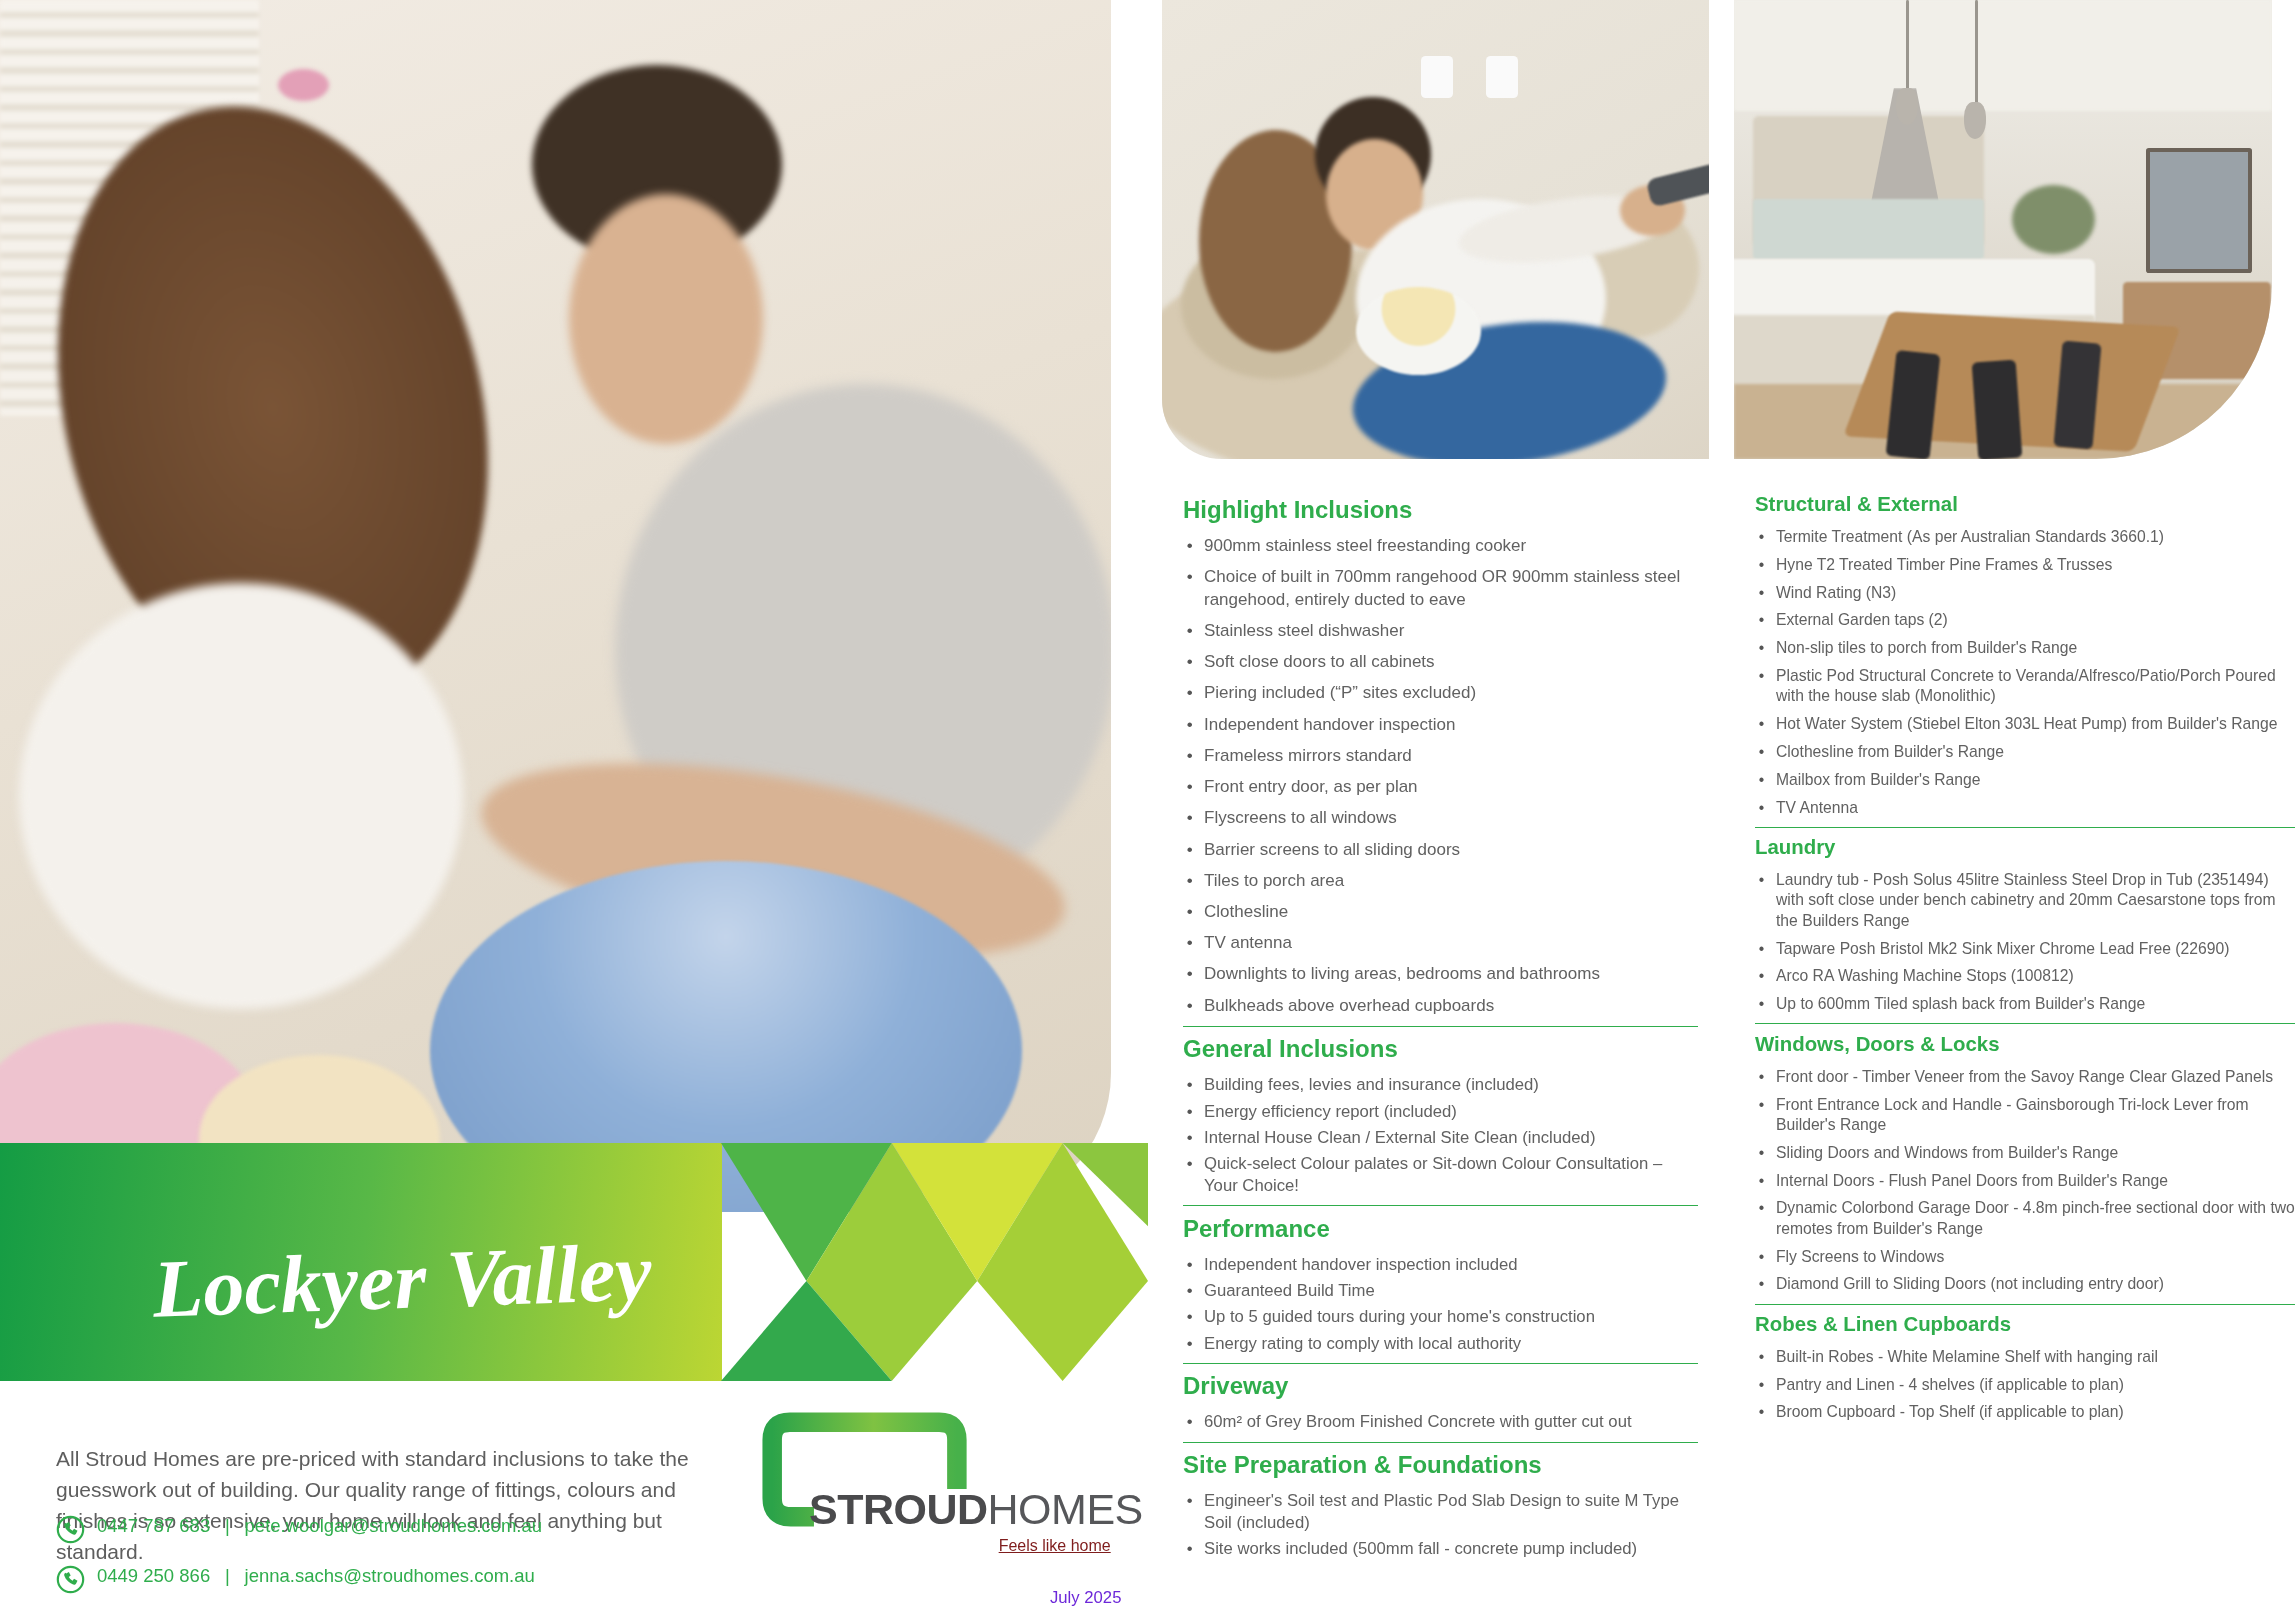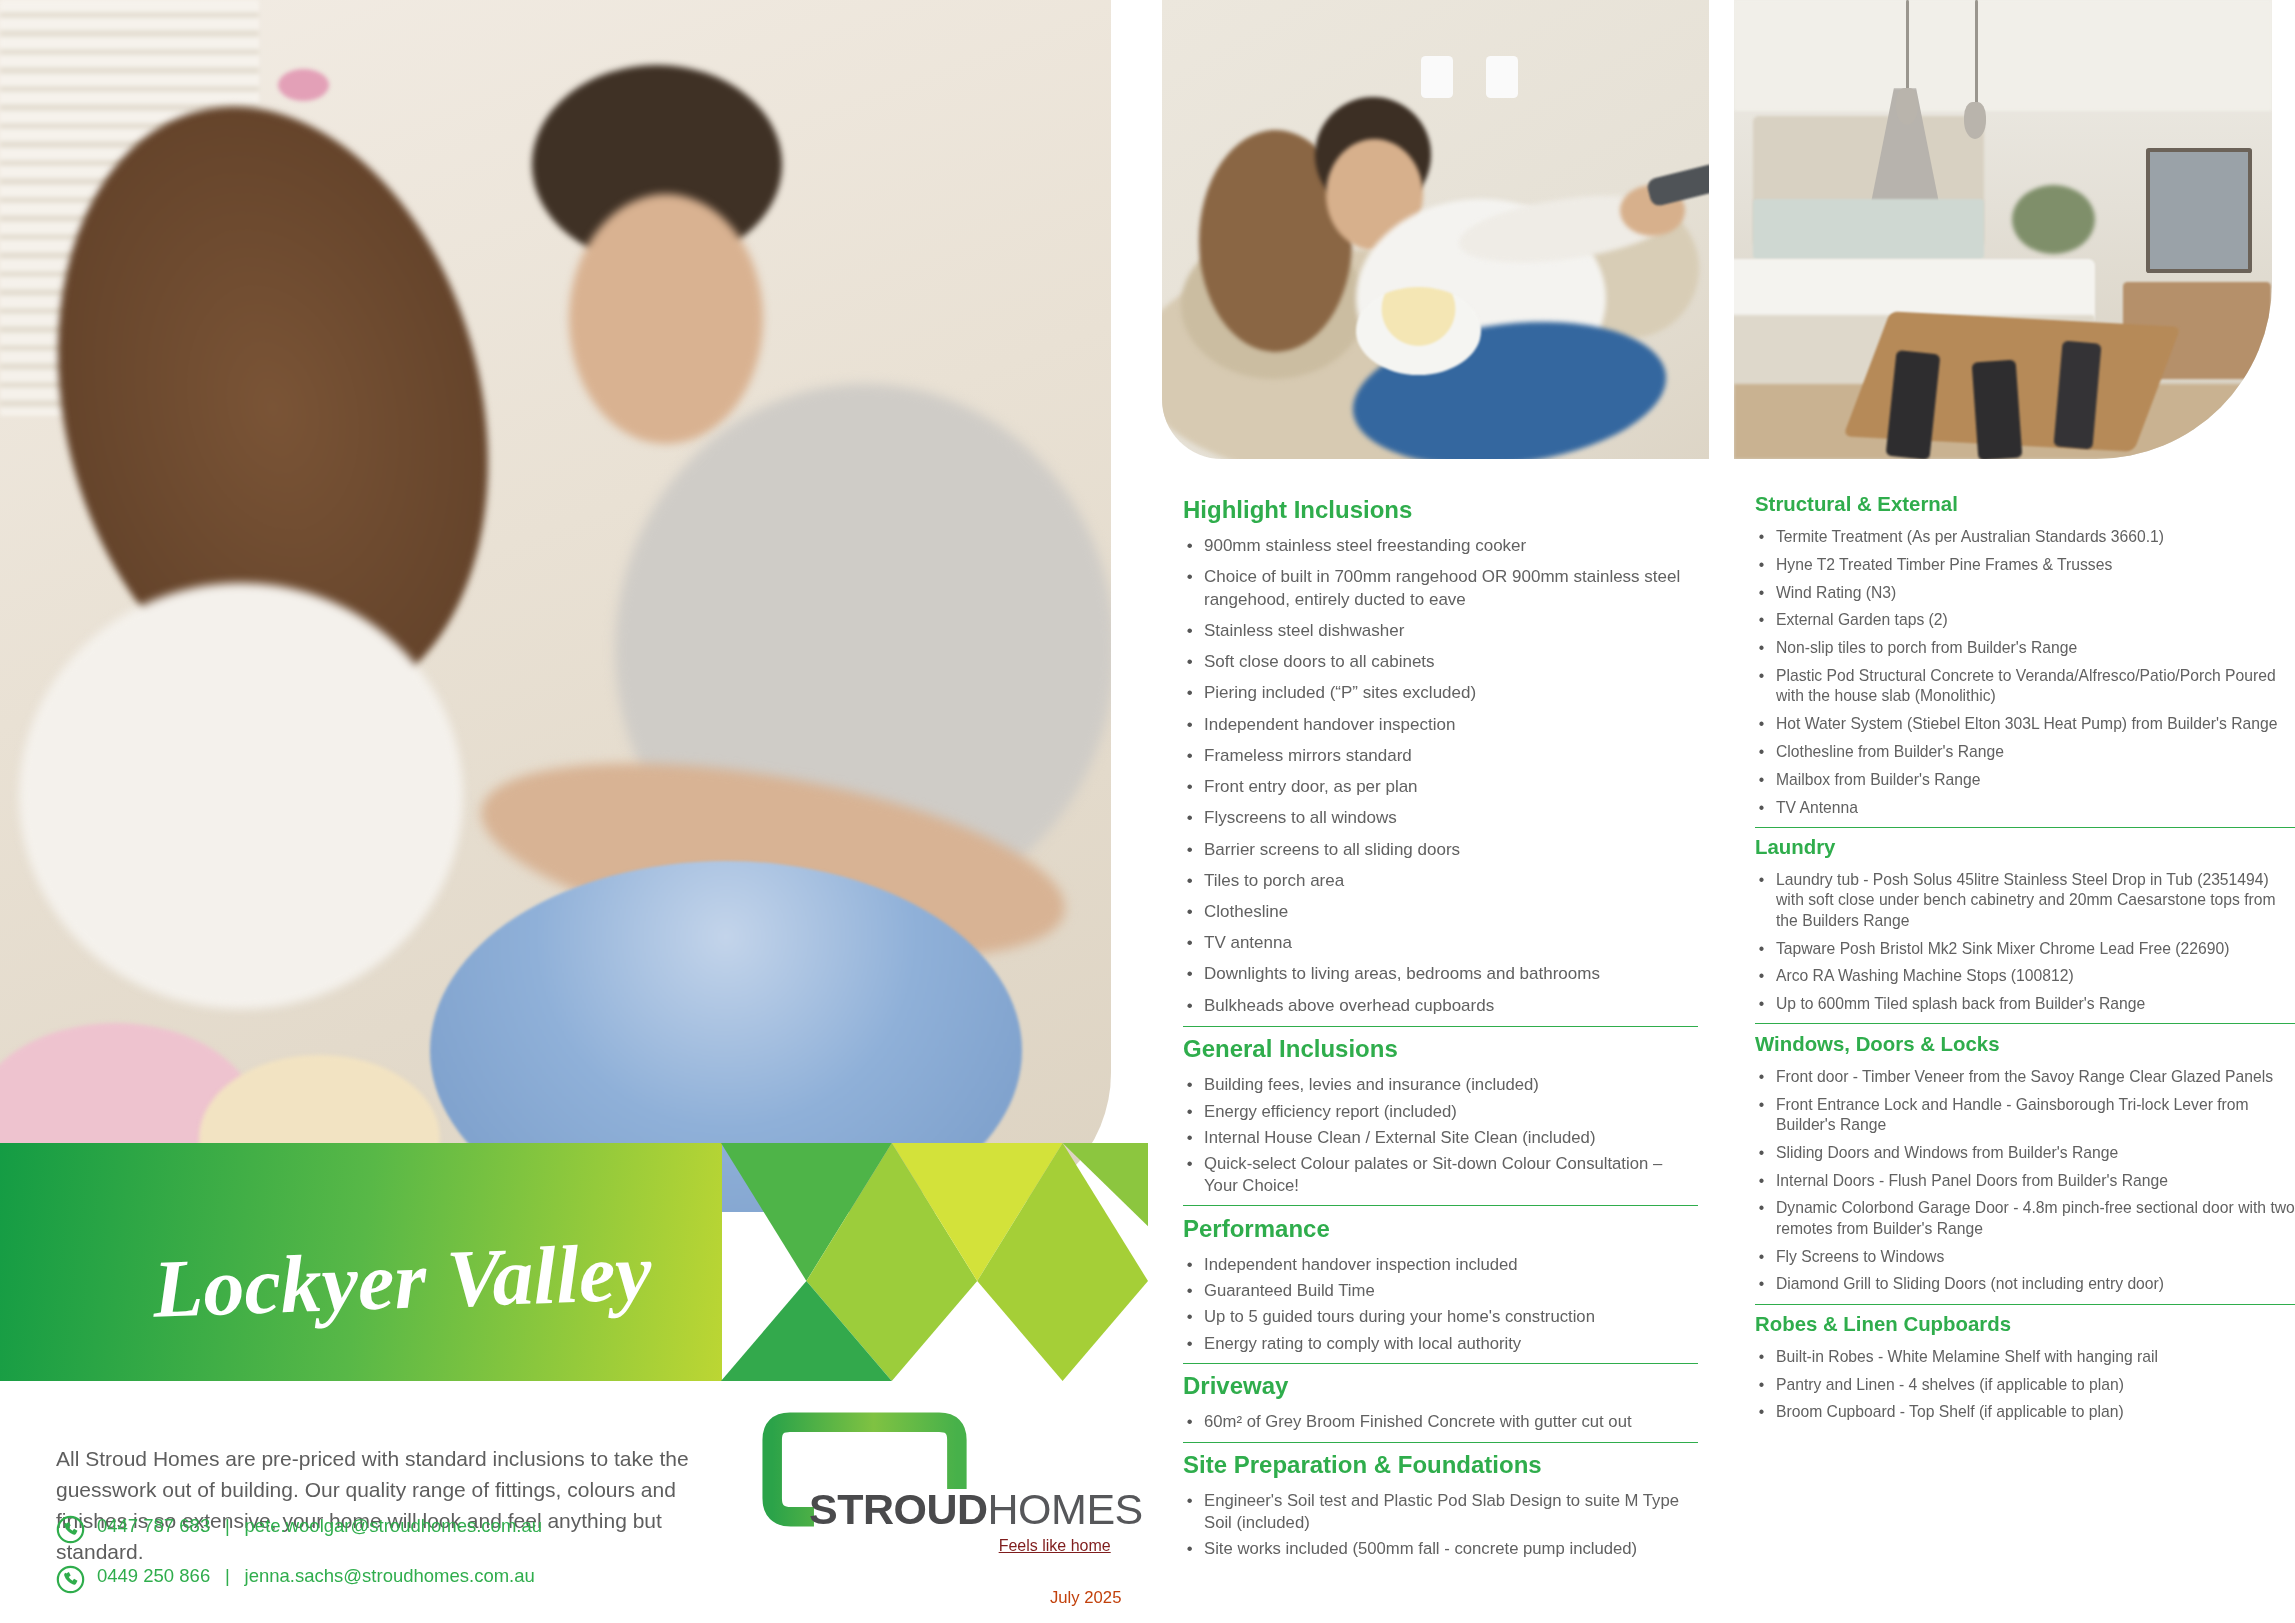--- a/index.html
+++ b/index.html
@@ -41,21 +41,21 @@
   .contact-row svg{width:29px;height:29px;flex:0 0 auto;}
   .contact-row .pipe{color:var(--accent);margin:0 2.8px;}
   
   #logo{position:absolute;left:740px;top:1411px;width:379px;height:157px;}
   #logo svg.bracket{position:absolute;left:0;top:0;width:250px;height:116px;}
   #logo .brand{position:absolute;left:69px;top:74px;font-size:43px;letter-spacing:-0.5px;white-space:nowrap;}
   #logo .brand .b1{font-weight:700;color:#4a4a4c;}
   #logo .brand .b2{font-weight:400;color:#56575a;}
   #logo .tagline{position:absolute;right:8.3px;top:126px;font-size:16px;color:#7f1d1d;text-decoration:underline;}
   
-  #date{position:absolute;left:1050px;top:1588px;font-size:16.7px;color:#c2410c;}
+  #date{position:absolute;left:1050px;top:1588px;font-size:16.7px;color:#6d28d9;}
   
   .col{position:absolute;}
   #col-middle{left:1183px;top:496px;width:515px;}
   #col-right{left:1755px;top:493px;width:540px;}
   .section h3{margin:0 0 11px 0;color:var(--accent);}
   #col-middle .section h3{font-size:24px;}
   #col-right .section h3{font-size:20.4px;}
   .section ul{list-style:none;margin:0;padding:0;}
   .section li{position:relative;padding-left:21px;color:var(--text-gray);}
   .section li::before{content:"\2022";position:absolute;left:3.7px;top:0;color:#555;}

